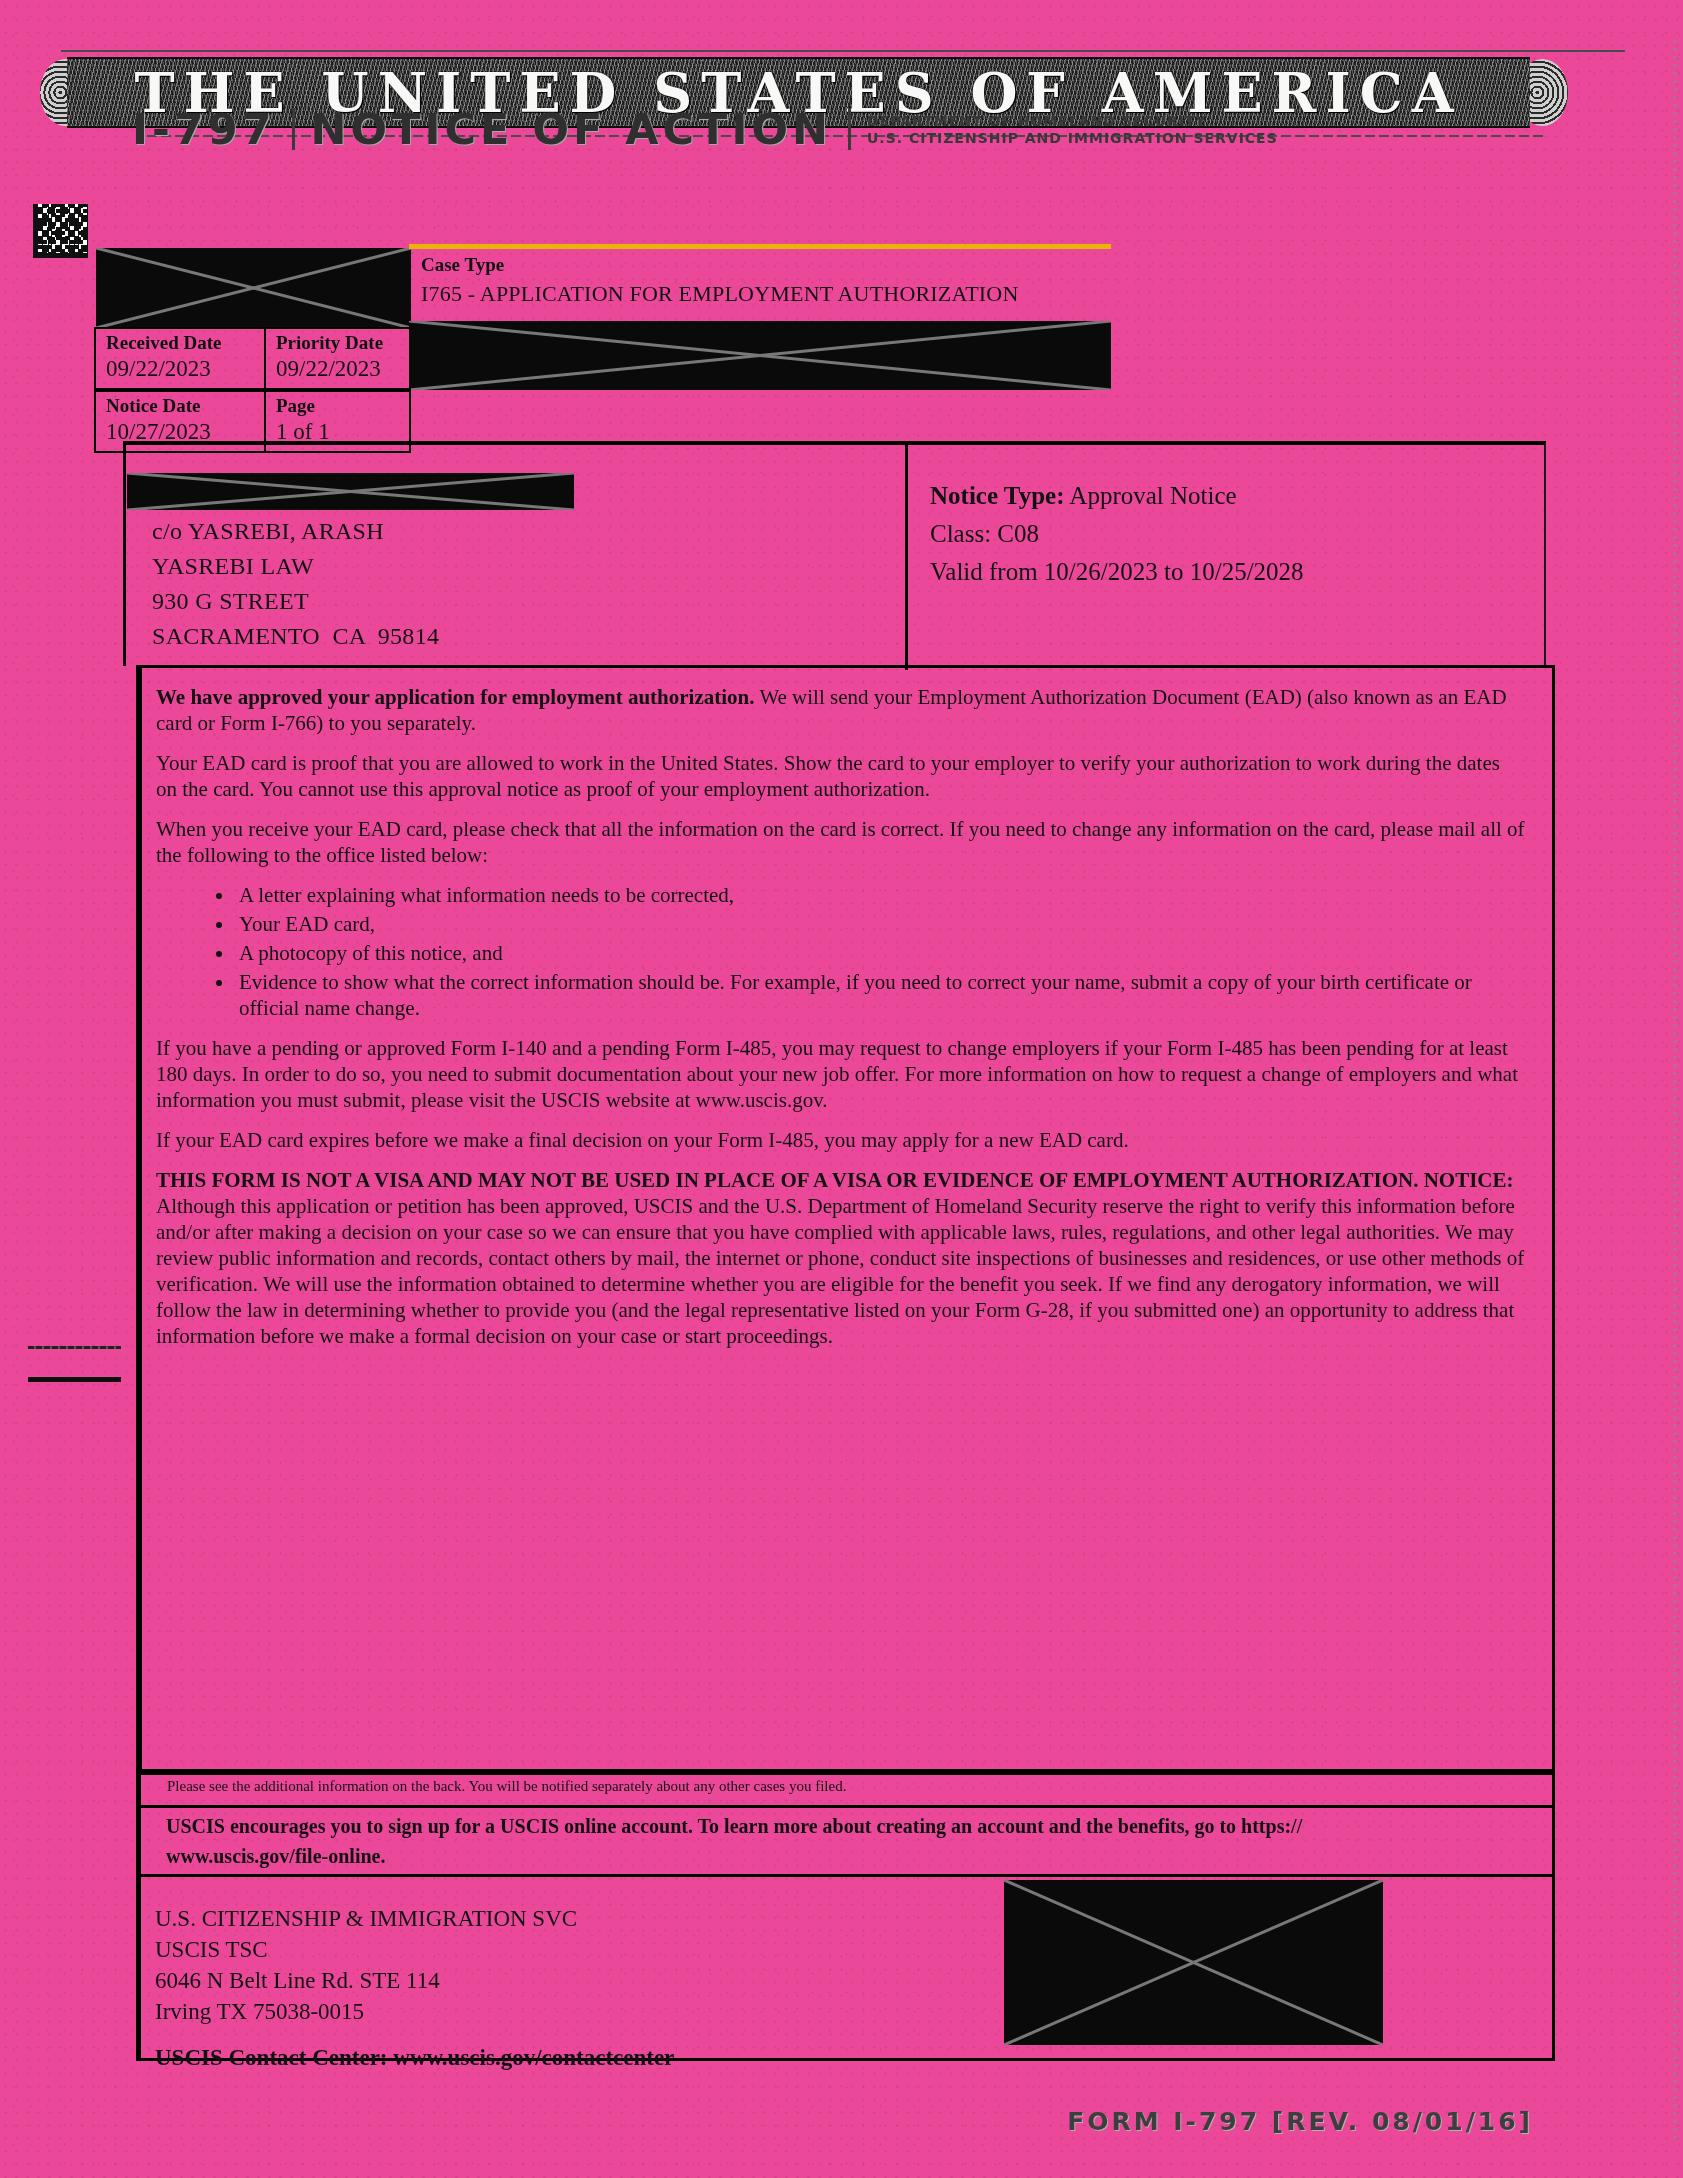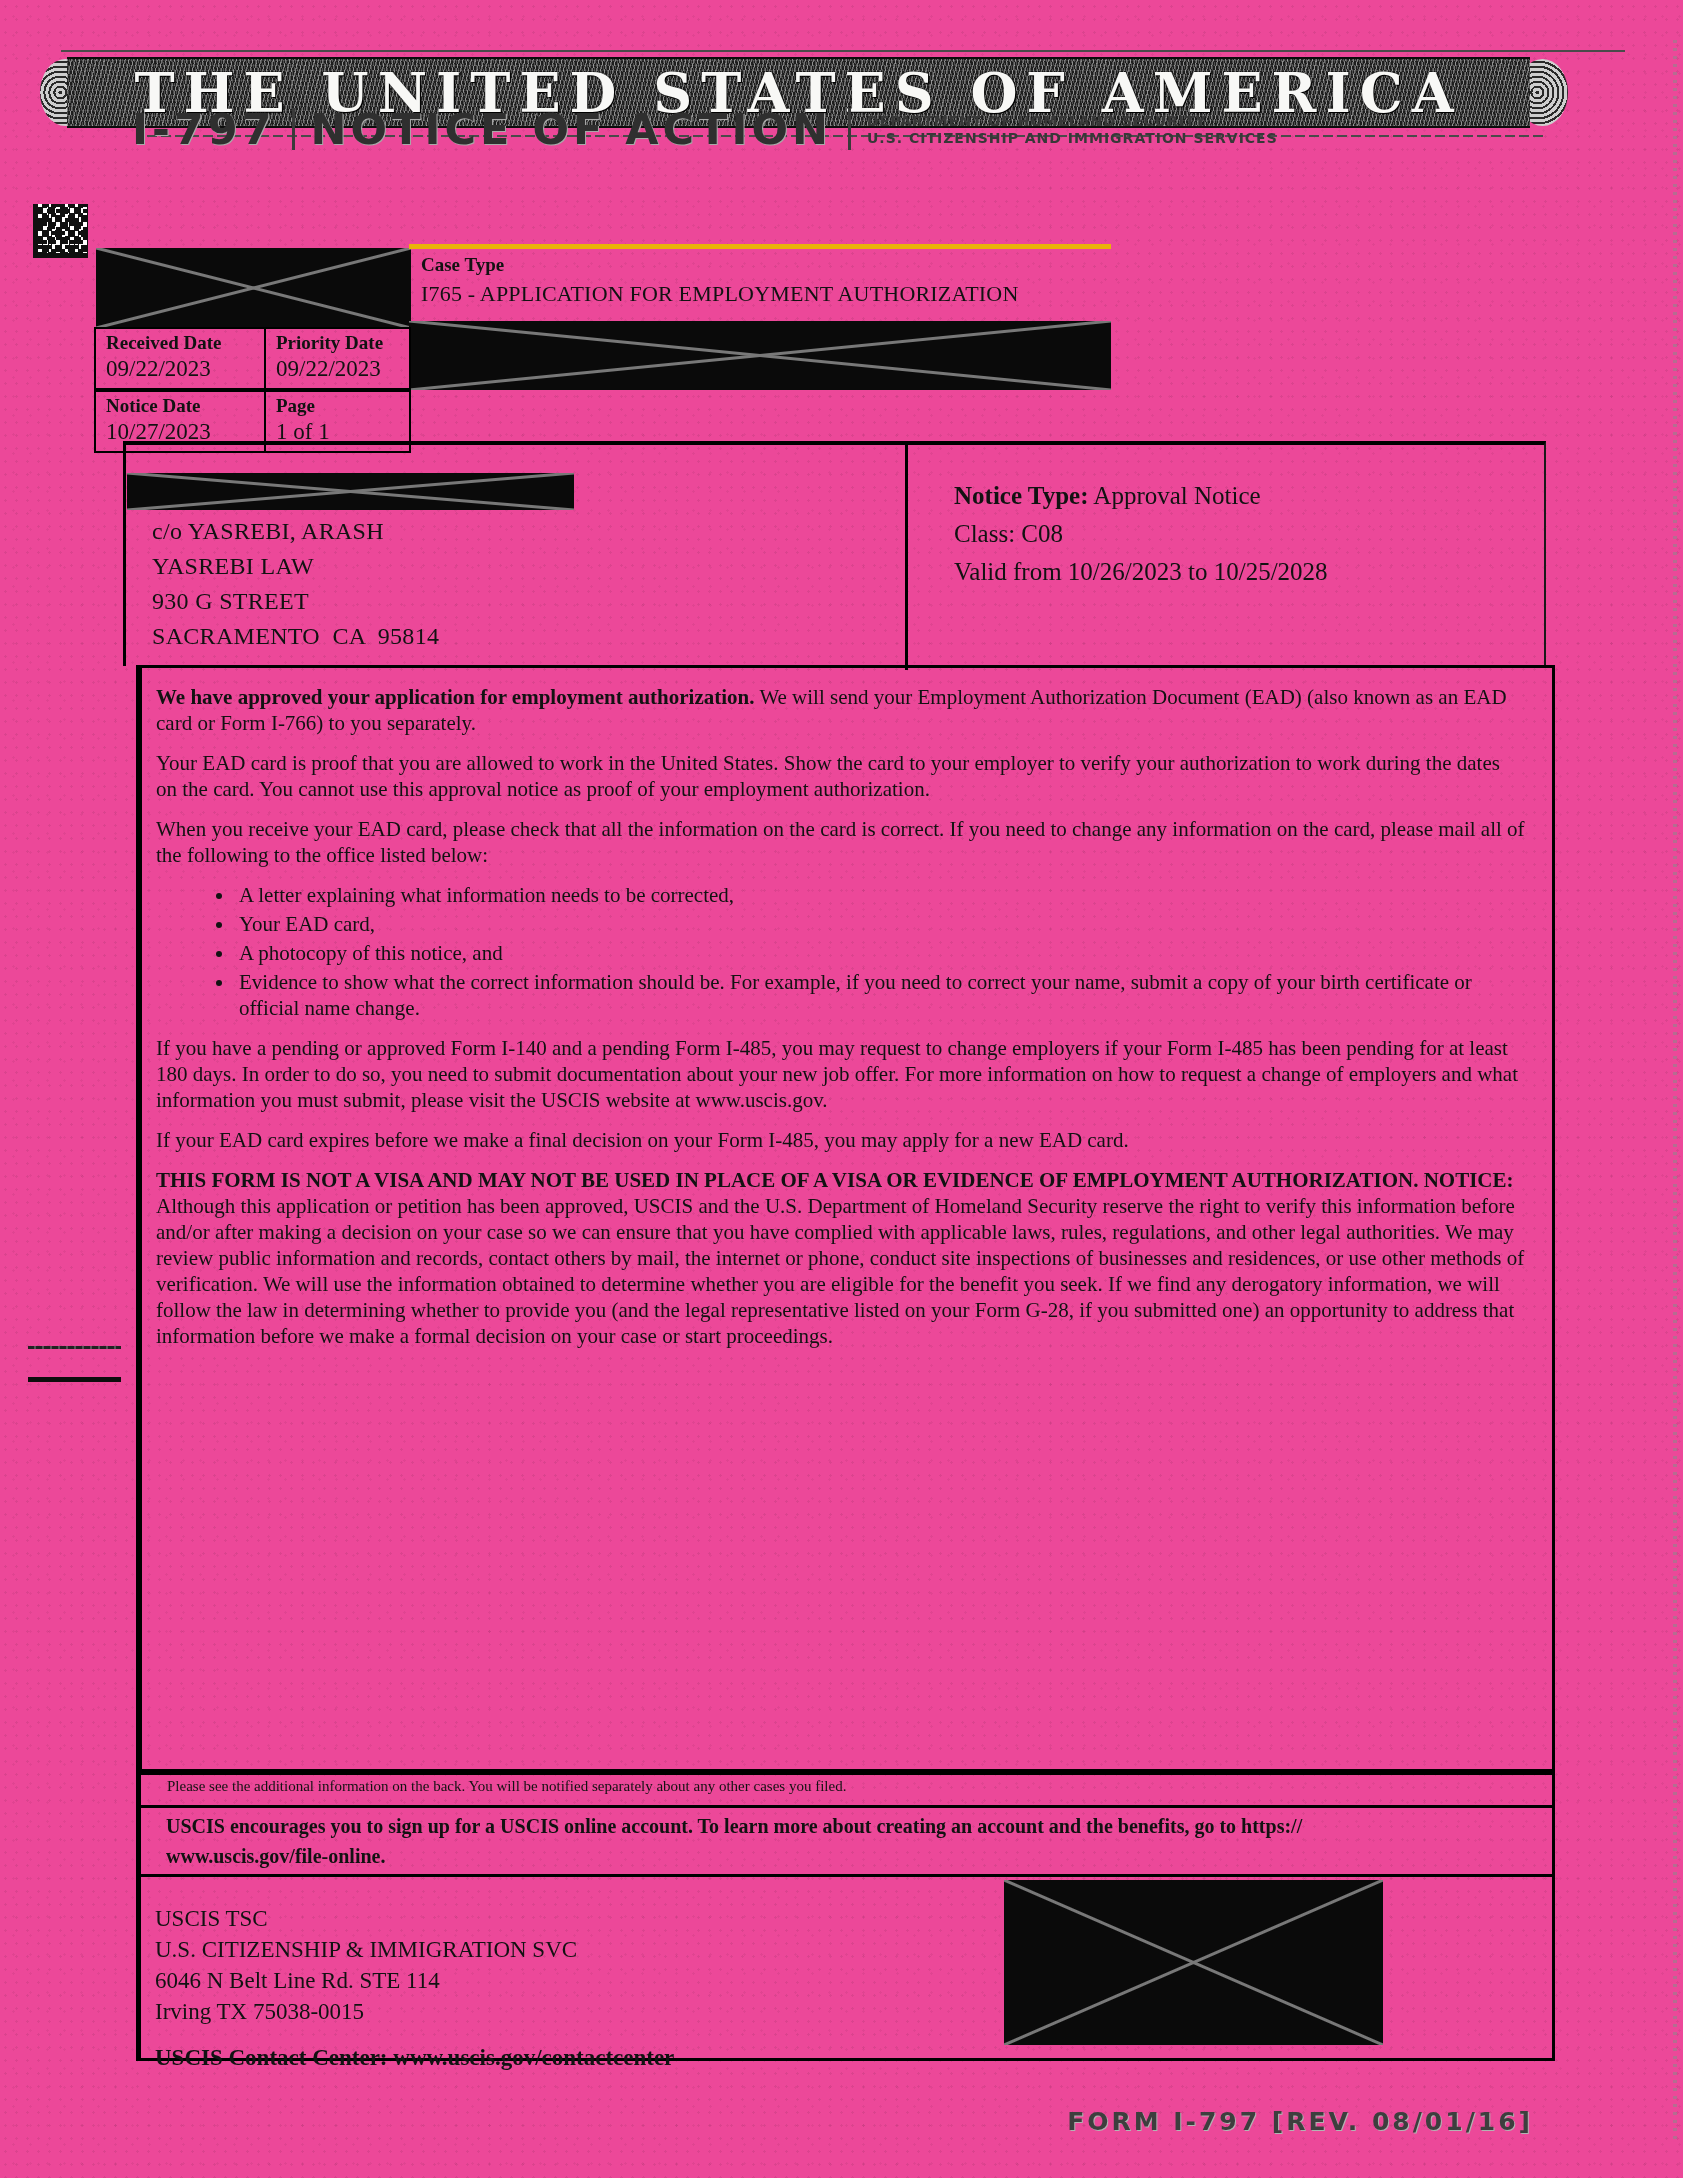--- a/index.html
+++ b/index.html
@@ -83,21 +83,21 @@
   .cell-received { left:94px; top:327px; width:172px; height:63px; }
   .cell-priority { left:264px; top:327px; width:147px; height:63px; }
   .cell-noticedate { left:94px; top:390px; width:172px; height:63px; }
   .cell-page { left:264px; top:390px; width:147px; height:63px; }
 
   
   .addr-outer { position:absolute; left:123px; top:441px; width:1423px; height:225px;
     border-top:4px solid #000; border-left:3px solid #000; border-right:2px solid #1a1a1a; }
   .notice-box { position:absolute; left:779px; top:0; width:644px; height:225px;
     border-left:3px solid #000; padding:32px 0 0 22px; }
-  .notice-line { font-size:25px; line-height:38px;margin-left:24px; }
+  .notice-line { font-size:25px; line-height:38px; }
   .recipient-block { position:absolute; left:26px; top:69px; font-size:24px; line-height:35px; letter-spacing:0.3px; }
   .prewrap { white-space:pre-wrap; }
 
   
   .body-box { position:absolute; left:136px; top:665px; width:1419px; height:1107px;
     border:3px solid #000; border-left-width:6px;
     padding:16px 26px 0 14px; font-size:21px; line-height:26px; }
   .body-box p { margin:0 0 14px 0; }
   .body-box ul { margin:0 0 14px 0; padding-left:79px; }
   .body-box li { margin-bottom:3px; padding-left:4px; }
@@ -212,22 +212,22 @@
 
   <div class="back-note-box">
     <span>Please see the additional information on the back. You will be notified separately about any other cases you filed.</span>
   </div>
   <div class="online-box">
     <div>USCIS encourages you to sign up for a USCIS online account. To learn more about creating an account and the benefits, go to https://</div>
     <div>www.uscis.gov/file-online.</div>
   </div>
 
   <div class="service-box">
+    <div>U.S. CITIZENSHIP &amp; IMMIGRATION SVC</div>
     <div>USCIS TSC</div>
-    <div>U.S. CITIZENSHIP &amp; IMMIGRATION SVC</div>
     <div>6046 N Belt Line Rd. STE 114</div>
     <div>Irving TX 75038-0015</div>
     <div class="service-contact">USCIS Contact Center: www.uscis.gov/contactcenter</div>
   </div>
   <div class="redact" style="left:1004px; top:1880px; width:379px; height:165px;"></div>
 
   <div class="form-rev">FORM I-797 [REV. 08/01/16]</div>
 
   <div class="scan-edge"></div>
 </div>

